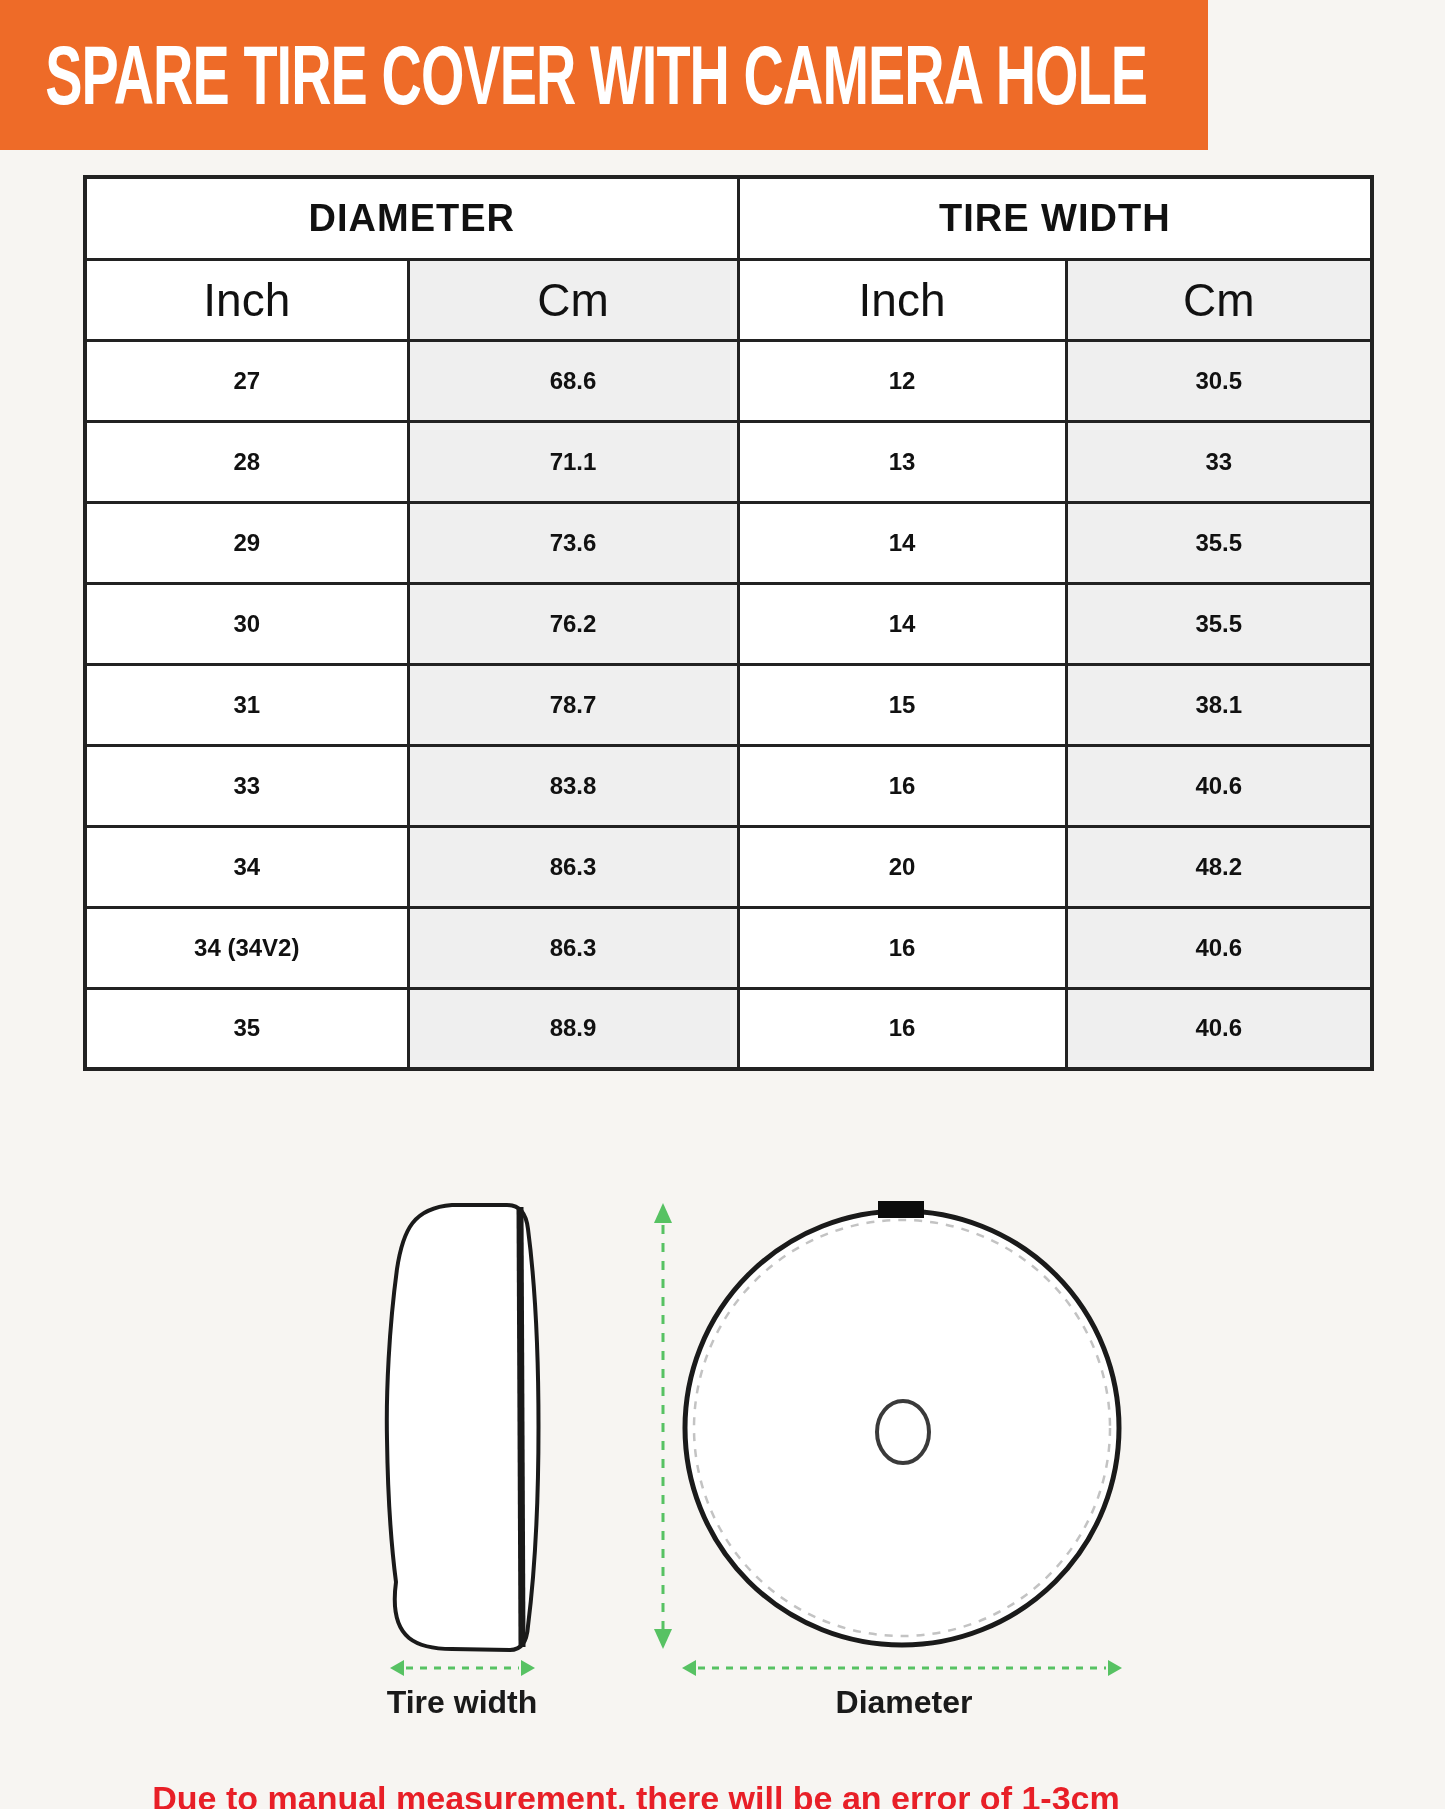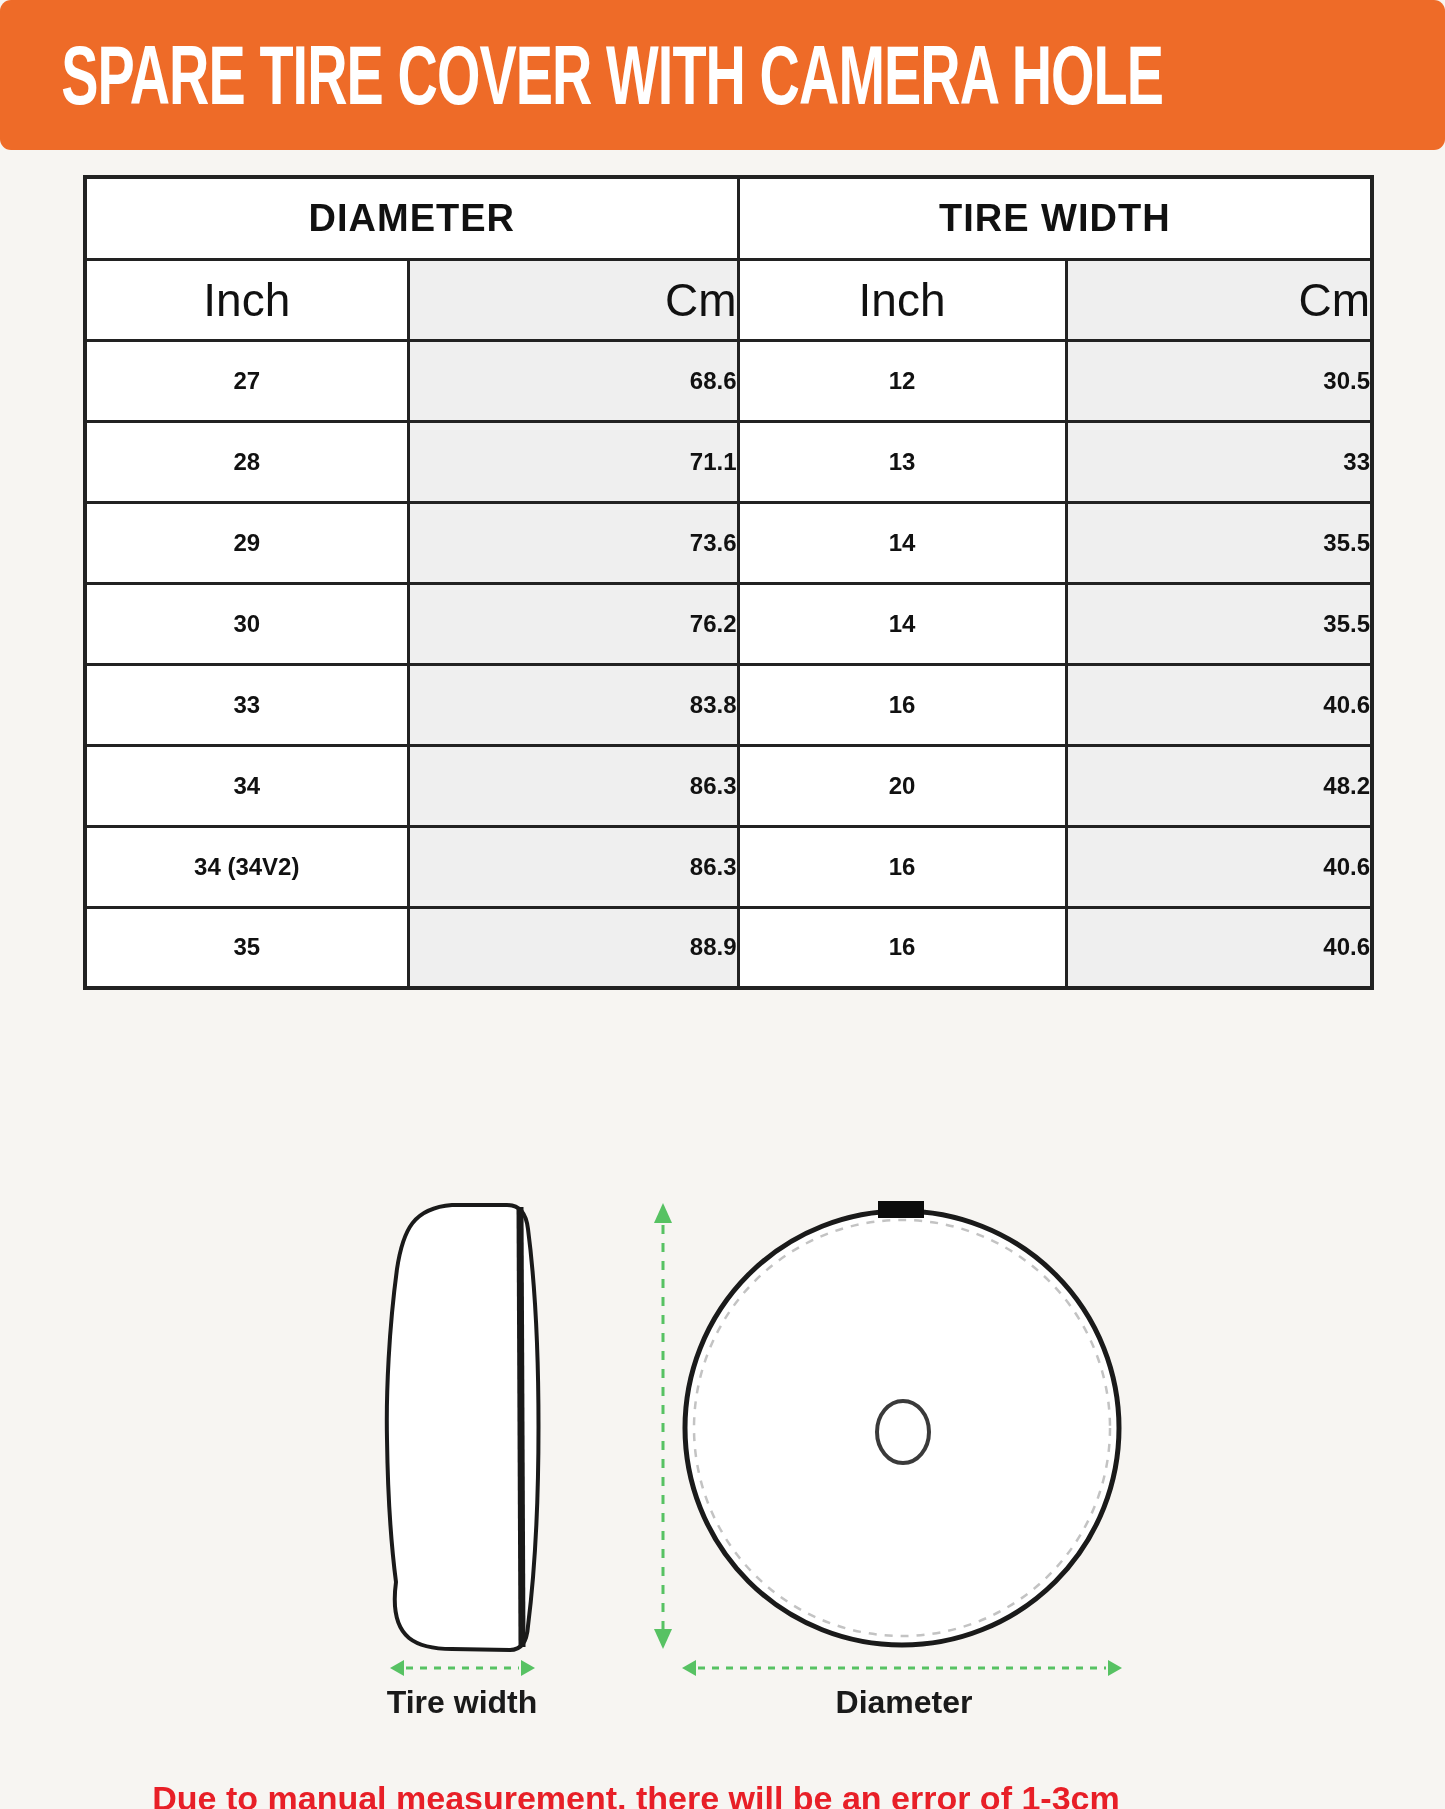--- a/index.html
+++ b/index.html
@@ -10,23 +10,23 @@
   html,body{width:1445px; height:1809px;}
   body{
     position:relative;
     background:var(--page_bg);
     font-family:"Liberation Sans", sans-serif;
     color:var(--ink);
     overflow:hidden;
   }
   
   .banner{
-    position:absolute; top:0; left:0; width:1445px; height:150px;
+    position:absolute; top:0; left:0; width:1208px; height:150px;
     background:var(--banner);
-    display:flex; align-items:center; justify-content:flex-start;border-radius:11px;
+    display:flex; align-items:center; justify-content:flex-end;
   }
   .banner-title{
     color:var(--banner_text);
     font-size:62px; font-weight:800; letter-spacing:-1px;
     white-space:nowrap;
     transform:scale(0.9,1.34); transform-origin:center;
   }
   
   table.size-table{
     position:absolute; left:83px; top:175px; width:1287px;
@@ -39,21 +39,21 @@
   .size-table col.c4{width:306px}
   .size-table th,.size-table td{
     border:3px solid var(--border);
     text-align:center; vertical-align:middle;
     background:var(--cell_bg);
   }
   .size-table{border:4px solid var(--border);}
   .size-table th.group{height:82px; font-size:38px; font-weight:800; letter-spacing:1px;}
   .size-table th.sub{height:81px; font-size:46px; font-weight:400;}
   .size-table td{height:81px; font-size:24px; font-weight:600;}
-  .size-table .cm{background:var(--cm_bg);text-align:right;}
+  .size-table .cm{background:var(--cm_bg);}
   
   svg.diagram{position:absolute; left:0; top:1185px; width:1445px; height:560px;}
   .outline{fill:#ffffff; stroke:#1a1a1a; stroke-width:4px; stroke-linejoin:round;}
   .thickline{stroke:#1a1a1a; stroke-width:7px; fill:none;}
   .dashed-ring{fill:none; stroke:#c3c3c3; stroke-width:2.5px; stroke-dasharray:8 8;}
   .hole{fill:#ffffff; stroke:#3a3a3a; stroke-width:4px;}
   .arrow-line{stroke:var(--arrow); stroke-width:3px; stroke-dasharray:9 9; fill:none;}
   .arrow-head{fill:var(--arrow); stroke:none;}
   .valve{fill:#0c0c0c;}
   .diagram-label{
@@ -113,20 +113,26 @@
         <td class="inch">14</td>
         <td class="cm">35.5</td>
       </tr>
       <tr>
         <td class="inch">30</td>
         <td class="cm">76.2</td>
         <td class="inch">14</td>
         <td class="cm">35.5</td>
       </tr>
       <tr>
+        <td class="inch">31</td>
+        <td class="cm">78.7</td>
+        <td class="inch">15</td>
+        <td class="cm">38.1</td>
+      </tr>
+      <tr>
         <td class="inch">33</td>
         <td class="cm">83.8</td>
         <td class="inch">16</td>
         <td class="cm">40.6</td>
       </tr>
       <tr>
         <td class="inch">34</td>
         <td class="cm">86.3</td>
         <td class="inch">20</td>
         <td class="cm">48.2</td>

